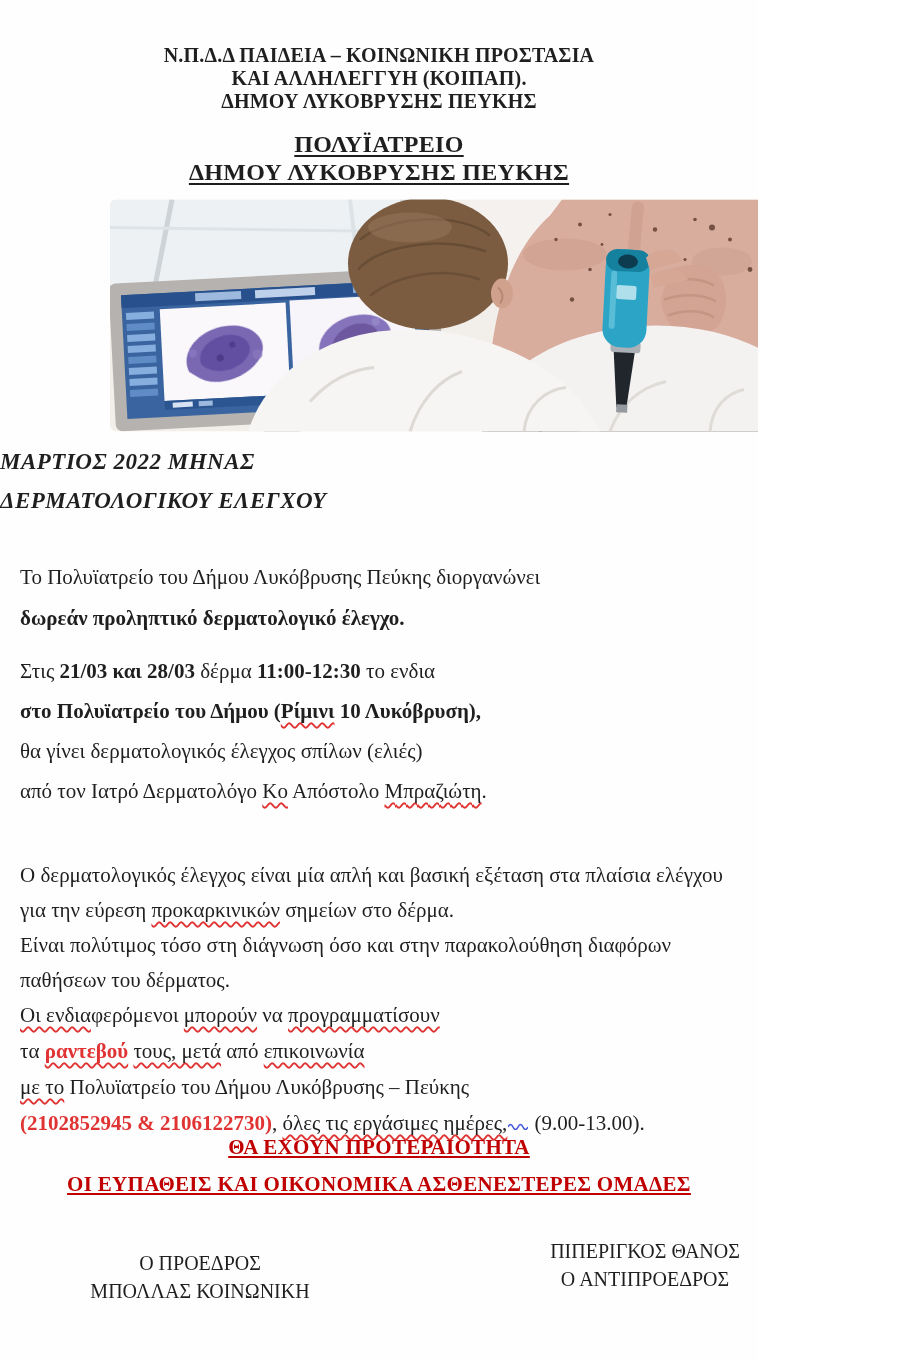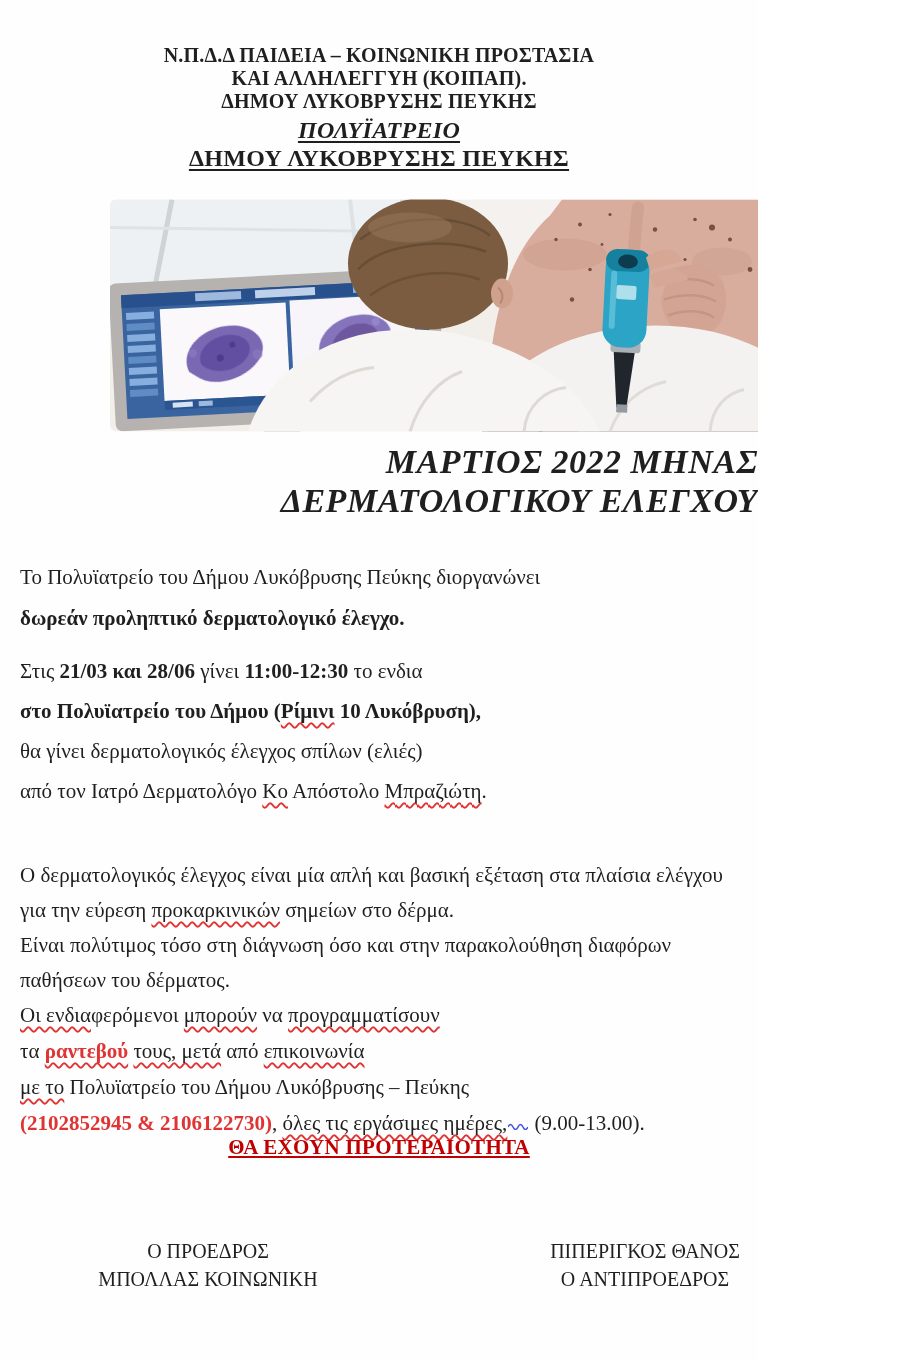--- a/index.html
+++ b/index.html
@@ -9,29 +9,29 @@
     color:var(--text,#1f1f1f);
     -webkit-font-smoothing:antialiased;
   }
   .sheet{position:relative;width:758px;height:1360px;background:#fefefe;overflow:hidden;}
 
   
   .org-header{position:absolute;top:44px;left:0;right:0;text-align:center;}
   .org-line{font-weight:bold;font-size:20px;line-height:23px;letter-spacing:.2px;}
   .clinic-line{font-weight:bold;font-size:24px;line-height:28px;letter-spacing:.3px;
     text-decoration:underline;text-decoration-thickness:2px;text-underline-offset:3px;}
-  .clinic-first{margin-top:3px;font-style:italic;}
+  .clinic-first{margin-top:17px;}
 
   
   .photo{position:absolute;left:110px;top:199px;width:678px;height:233px;border-radius:6px;overflow:hidden;}
   .photo svg{display:block;width:100%;height:100%;}
 
   
-  .campaign-title{position:absolute;top:442px;left:0;right:0;text-align:right;
-    font-weight:bold;font-style:italic;font-size:34px;line-height:39px;letter-spacing:.5px;}
+  .campaign-title{position:absolute;top:442px;left:0;right:0;text-align:left;
+    font-weight:bold;font-style:italic;font-size:23px;line-height:39px;letter-spacing:.5px;}
 
   
   .para{position:absolute;left:20px;right:20px;text-align:left;font-size:21px;}
   .intro{top:557px;line-height:41px;}
   .schedule{top:651px;line-height:40px;}
   .about{top:858px;line-height:35px;}
   .booking{top:961px;line-height:36px;margin-top:36px;}
   .b{font-weight:bold;}
   .red{color:var(--bright-red,#e03434);}
   .sq{text-decoration-line:underline;text-decoration-style:wavy;
@@ -39,21 +39,21 @@
       text-decoration-thickness:1.5px;text-underline-offset:4px;}
   .blue-squig{display:inline-block;vertical-align:baseline;margin:0 1px;color:var(--blue-squiggle,#4455dd);}
 
   
   .priority{position:absolute;top:1129px;left:0;right:0;text-align:center;
     color:var(--dark-red,#c00000);font-weight:bold;font-size:21px;line-height:37px;letter-spacing:.3px;text-decoration:underline;}
 
   
   .signatures{position:absolute;top:1237px;left:0;right:0;height:70px;}
   .sig{position:absolute;text-align:center;font-size:20px;line-height:28px;}
-  .sig-left{left:38px;width:340px;}
+  .sig-left{left:30px;width:340px;margin-top:12px;}
   .sig-right{left:475px;width:340px;}
 </style>
 </head>
 <body>
 
 <div class="sheet">
 
   <div class="org-header">
     <div class="org-line">Ν.Π.Δ.Δ ΠΑΙΔΕΙΑ – ΚΟΙΝΩΝΙΚΗ ΠΡΟΣΤΑΣΙΑ</div>
     <div class="org-line">ΚΑΙ ΑΛΛΗΛΕΓΓΥΗ (ΚΟΙΠΑΠ).</div>
@@ -212,21 +212,21 @@
     <div>ΜΑΡΤΙΟΣ 2022 ΜΗΝΑΣ</div>
     <div>ΔΕΡΜΑΤΟΛΟΓΙΚΟΥ ΕΛΕΓΧΟΥ</div>
   </div>
 
   <div class="para intro">
     <div>Το Πολυϊατρείο του Δήμου Λυκόβρυσης Πεύκης διοργανώνει</div>
     <div class="b">δωρεάν προληπτικό δερματολογικό έλεγχο.</div>
   </div>
 
   <div class="para schedule">
-    <div><span>Στις </span><span class="b">21/03 και 28/06</span><span>  γίνει </span><span class="b">11:00-12:30</span><span> το ενδια</span></div>
+    <div><span>Στις </span><span class="b">21/03 και 28/03</span><span>  δέρμα </span><span class="b">11:00-12:30</span><span> το ενδια</span></div>
     <div class="b"><span>στο Πολυϊατρείο του Δήμου  (</span><span class="sq">Ρίμινι</span><span> 10 Λυκόβρυση),</span></div>
     <div>θα γίνει δερματολογικός έλεγχος σπίλων (ελιές)</div>
     <div><span>από τον Ιατρό Δερματολόγο </span><span class="sq">Κο</span><span> Απόστολο </span><span class="sq">Μπραζιώτη</span><span>.</span></div>
   </div>
 
   <div class="para about">
     <div>Ο δερματολογικός έλεγχος είναι μία απλή και βασική εξέταση στα πλαίσια ελέγχου</div>
     <div><span>για την εύρεση </span><span class="sq">προκαρκινικών</span><span> σημείων στο δέρμα.</span></div>
     <div>Είναι πολύτιμος τόσο στη διάγνωση όσο και στην παρακολούθηση διαφόρων</div>
     <div>παθήσεων του δέρματος.</div>
@@ -236,20 +236,21 @@
     <div><span class="sq">Οι ενδια</span><span>φερόμενοι </span><span class="sq">μπορούν</span><span> να </span><span class="sq">προγραμματίσουν</span></div>
     <div><span>τα </span><span class="b red sq">ραντεβού</span><span> </span><span class="sq">τους, μετά</span><span> από </span><span class="sq">επικοινωνία</span></div>
     <div><span class="sq">με το</span><span> Πολυϊατρείο του Δήμου Λυκόβρυσης – Πεύκης</span></div>
     <div><span class="b red">(2102852945 &amp; 2106122730)</span><span>, </span><span class="sq">όλες τις εργάσιμες ημέρες,</span><span class="blue-squig"><svg width="20" height="8" viewBox="0 0 20 8">
             <path d="M0 5 q2.5 -5 5 0 t5 0 t5 0 t5 0" stroke="currentColor" stroke-width="1.6" fill="none"></path>
           </svg></span><span> </span><span>(9.00-13.00).</span></div>
   </div>
 
   <div class="priority">
     <div>ΘΑ ΕΧΟΥΝ ΠΡΟΤΕΡΑΙΟΤΗΤΑ</div>
+    <div>ΟΙ ΕΥΠΑΘΕΙΣ ΚΑΙ ΟΙΚΟΝΟΜΙΚΑ ΑΣΘΕΝΕΣΤΕΡΕΣ ΟΜΑΔΕΣ</div>
   </div>
 
   <div class="signatures">
     <div class="sig sig-left">
       <div>Ο ΠΡΟΕΔΡΟΣ</div>
       <div>ΜΠΟΛΛΑΣ ΚΟΙΝΩΝΙΚΗ</div>
     </div>
     <div class="sig sig-right">
       <div>ΠΙΠΕΡΙΓΚΟΣ ΘΑΝΟΣ</div>
       <div>Ο ΑΝΤΙΠΡΟΕΔΡΟΣ</div>

